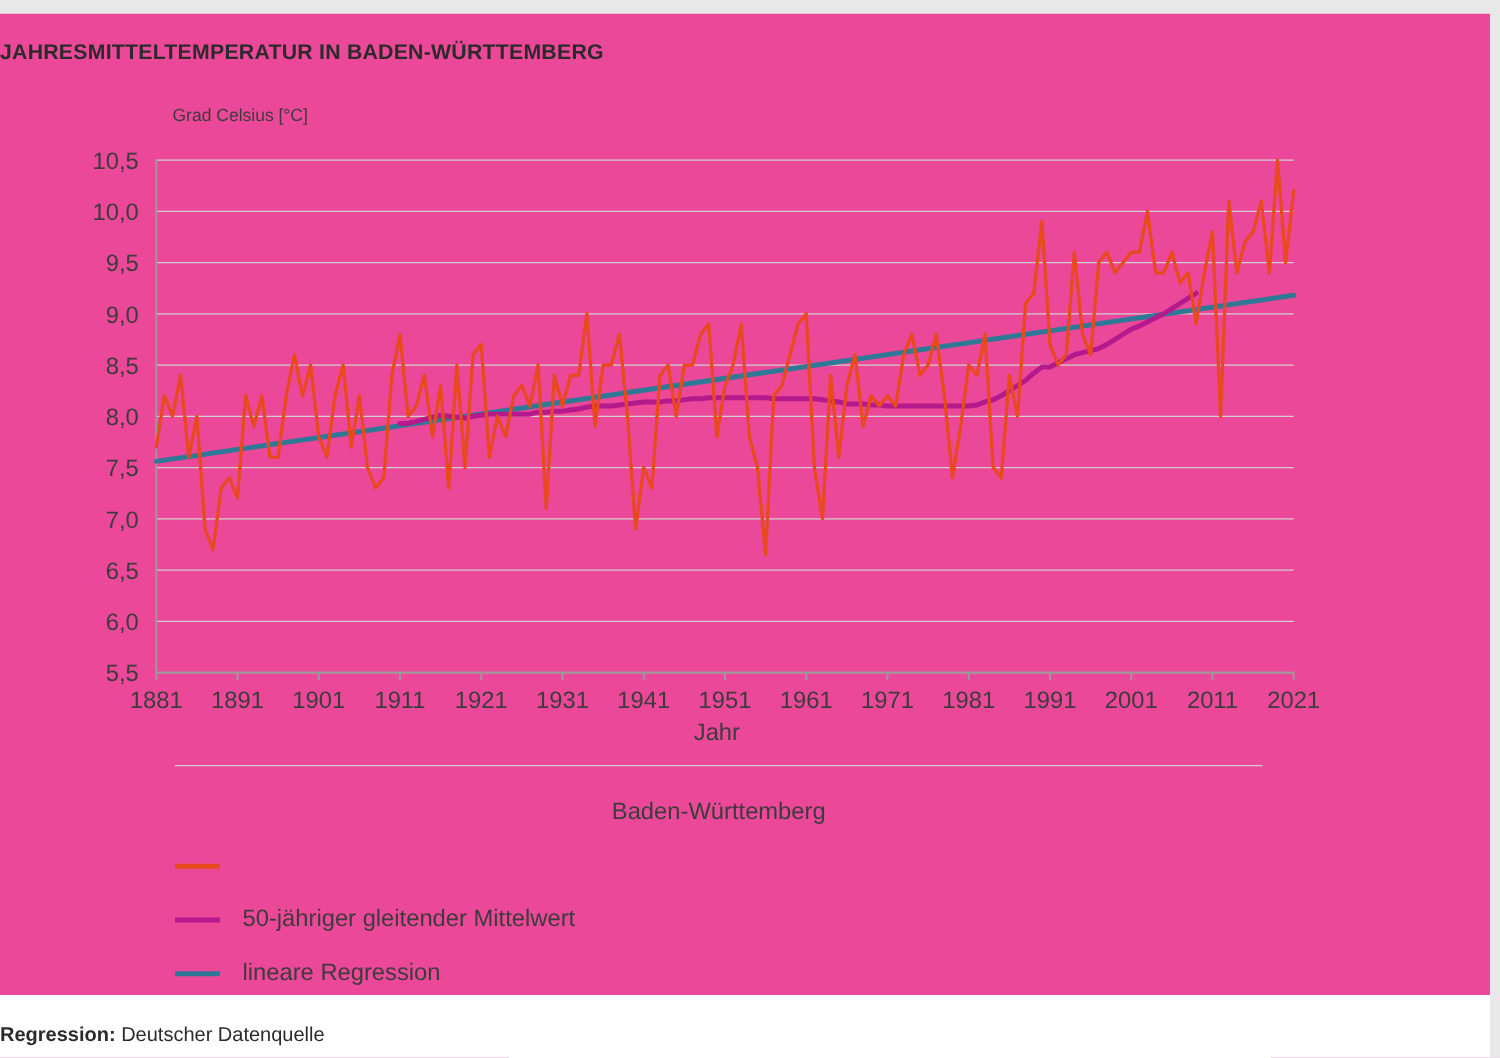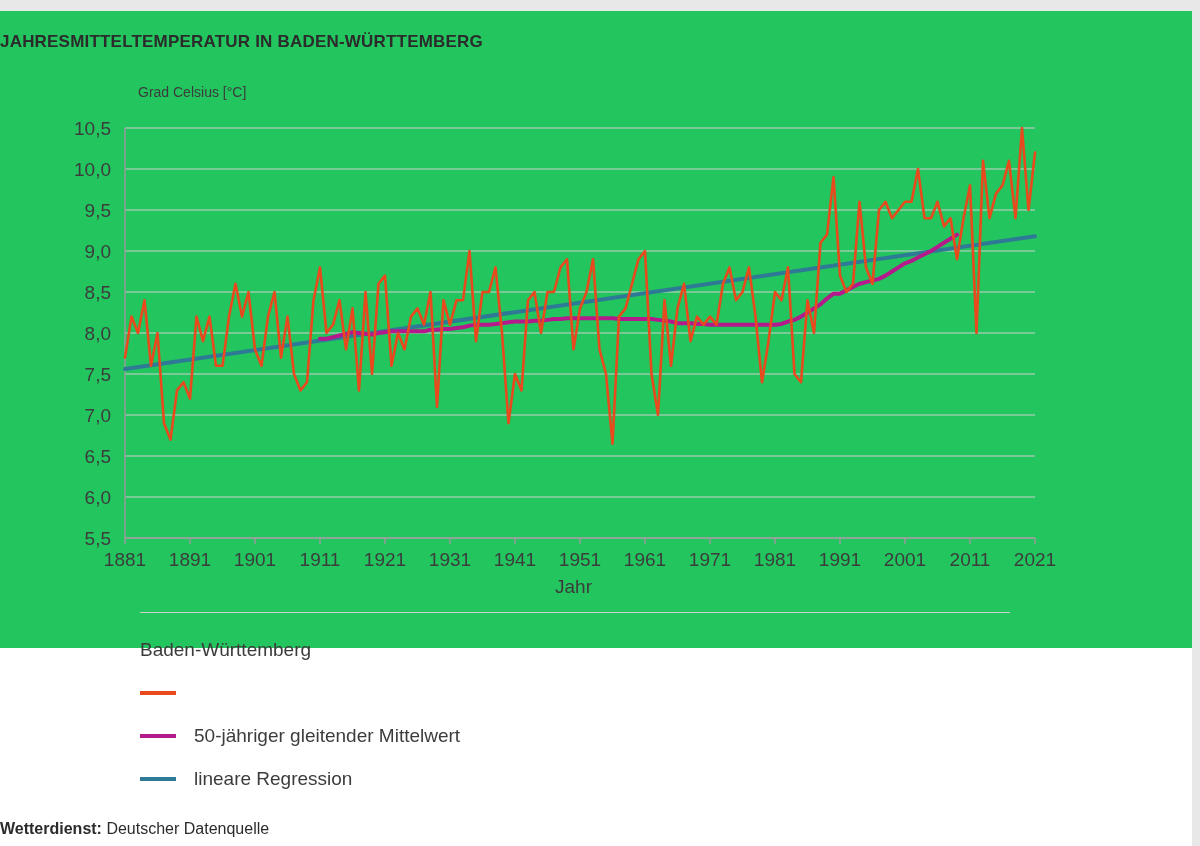--- a/index.html
+++ b/index.html
@@ -12,22 +12,22 @@
     height: 846px;
     font-family: "Liberation Sans", sans-serif;
     color: #333333;
     position: relative;
     overflow: hidden;
   }
   #page {
     position: absolute;
     left: 0; top: 0;
     width: 1200px;
-    height: 648px;
-    background: #22c55e;
+    height: 796px;
+    background: #ec4899;
   }
   
   .top-band {
     position: absolute;
     left: 0; top: 0;
     width: 1200px;
     height: 11px;
     background: #e8e8e8;
   }
   
@@ -84,20 +84,21 @@
     left: 555px;
     top: 576px;
     font-size: 19px;
     color: #3c3c3c;
   }
   .legend {
     position: absolute;
     left: 140px;
     top: 612px;
     width: 870px;
+    text-align: center;
   }
   .legend-sep {
     width: 870px;
     height: 1px;
     background: #d0d0d0;
   }
   .legend-title {
     margin-top: 26px;
     font-size: 19px;
     color: #3c3c3c;
@@ -220,16 +221,16 @@
       <div class="legend-label">50-jähriger gleitender Mittelwert</div>
     </div>
 
     <div class="legend-row">
       <div class="legend-swatch" style="background:#2e7a96"></div>
       <div class="legend-label">lineare Regression</div>
     </div>
   </div>
 
   <div class="source">
-    <b>Wetterdienst:</b>
+    <b>Regression:</b>
     <span class="value">Deutscher Datenquelle</span>
   </div>
 </div>
 
 </body></html>

